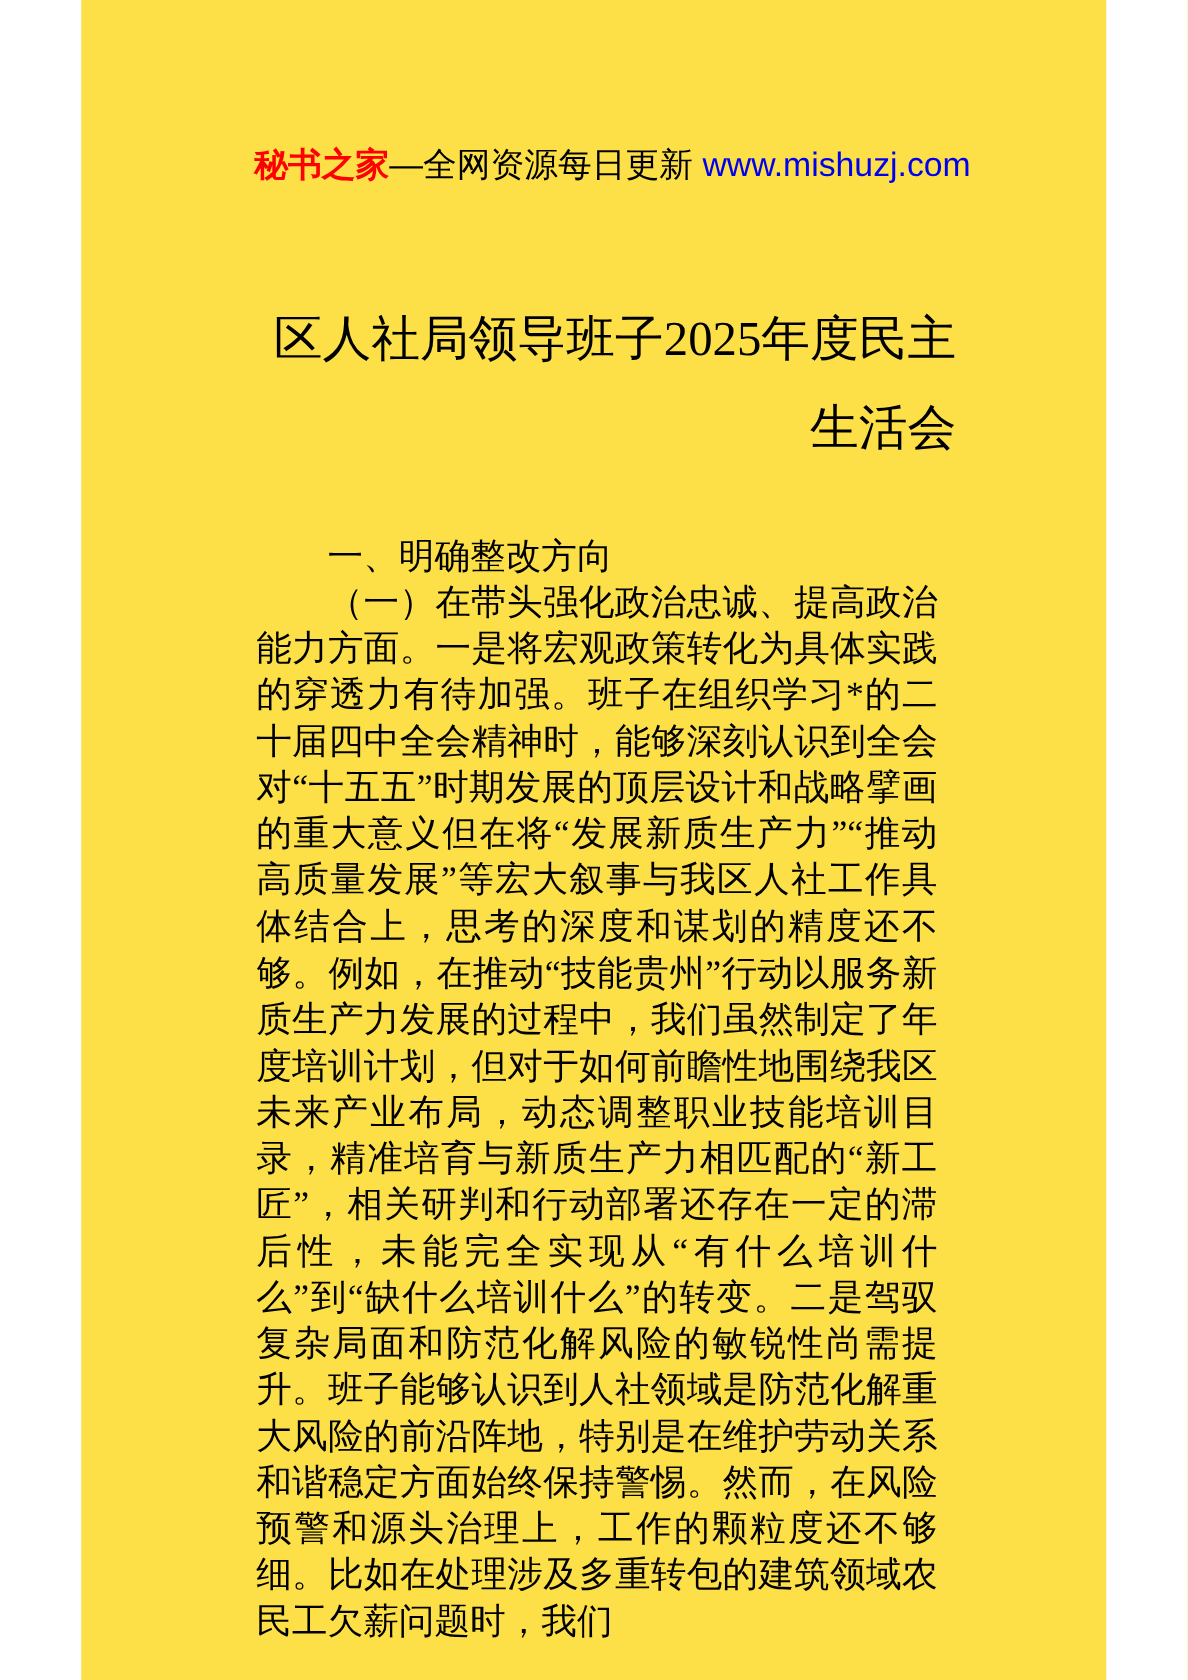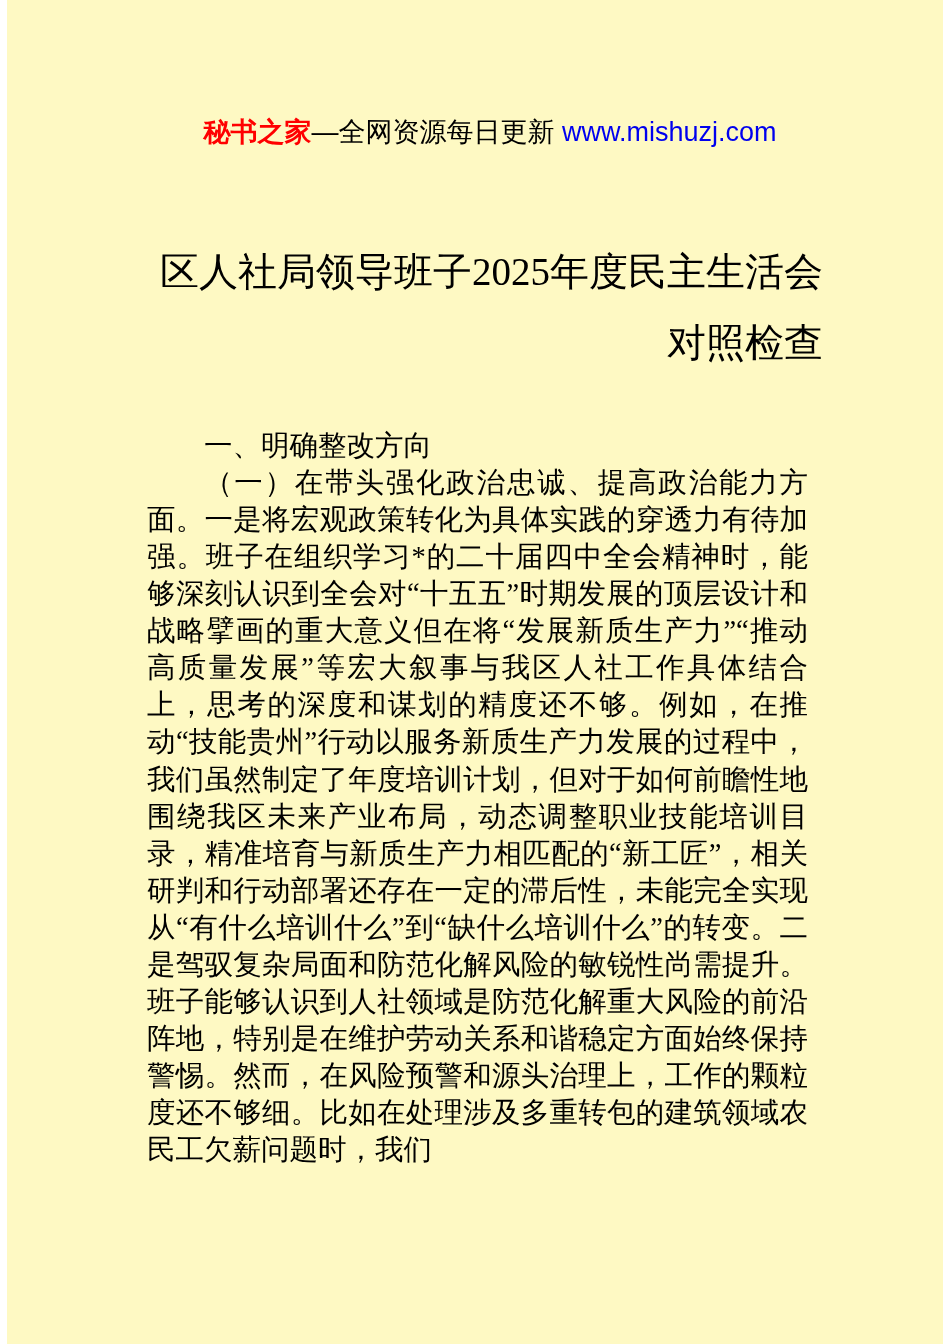--- a/index.html
+++ b/index.html
@@ -2,24 +2,24 @@
 <html><head>
 <meta charset="utf-8">
 <style>
   html, body {
     margin: 0;
     padding: 0;
     background: #ffffff;
   }
   .page {
     position: relative;
-    width: 936px;
+    width: 820px;
     height: 1344px;
     margin: 0 auto;
-    background: #fef9c3;
+    background: #fde047;
     overflow: hidden;
     font-family: "Liberation Serif", serif;
     color: #000000;
   }
   
   .site-header {
     padding-top: 84px;
     text-align: center;
     font-size: 27px;
     line-height: 1.2;
@@ -63,21 +63,20 @@
 <body>
 
 <div class="page">
 
   <div class="site-header">
     <span class="brand">秘书之家</span><span class="separator">—</span><span class="tagline">全网资源每日更新 </span><span class="url">www.mishuzj.com</span>
   </div>
 
   <div class="doc-title">
     <div>区人社局领导班子2025年度民主生活会</div>
-    <div>对照检查</div>
   </div>
 
   <div class="doc-body">
     <p>一、明确整改方向</p>
     <p>（一）在带头强化政治忠诚、提高政治能力方面。一是将宏观政策转化为具体实践的穿透力有待加强。班子在组织学习*的二十届四中全会精神时，能够深刻认识到全会对“十五五”时期发展的顶层设计和战略擘画的重大意义但在将“发展新质生产力”“推动高质量发展”等宏大叙事与我区人社工作具体结合上，思考的深度和谋划的精度还不够。例如，在推动“技能贵州”行动以服务新质生产力发展的过程中，我们虽然制定了年度培训计划，但对于如何前瞻性地围绕我区未来产业布局，动态调整职业技能培训目录，精准培育与新质生产力相匹配的“新工匠”，相关研判和行动部署还存在一定的滞后性，未能完全实现从“有什么培训什么”到“缺什么培训什么”的转变。二是驾驭复杂局面和防范化解风险的敏锐性尚需提升。班子能够认识到人社领域是防范化解重大风险的前沿阵地，特别是在维护劳动关系和谐稳定方面始终保持警惕。然而，在风险预警和源头治理上，工作的颗粒度还不够细。比如在处理涉及多重转包的建筑领域农民工欠薪问题时，我们</p>
   </div>
 
 </div>
 
 </body></html>

